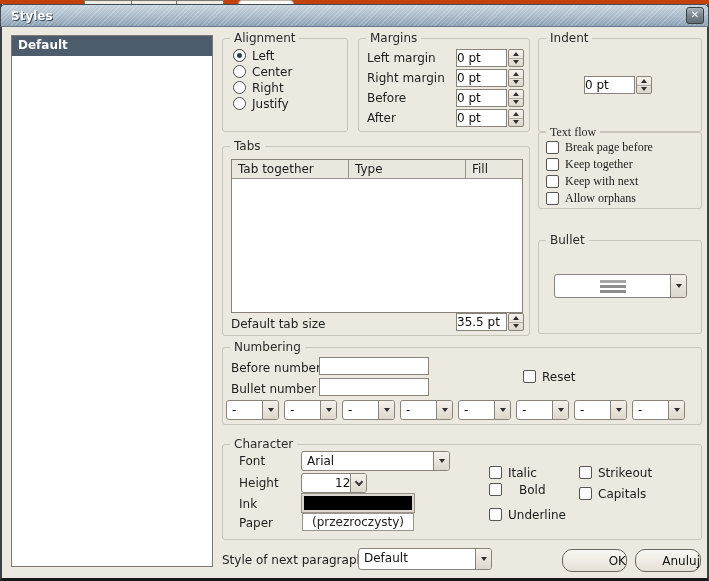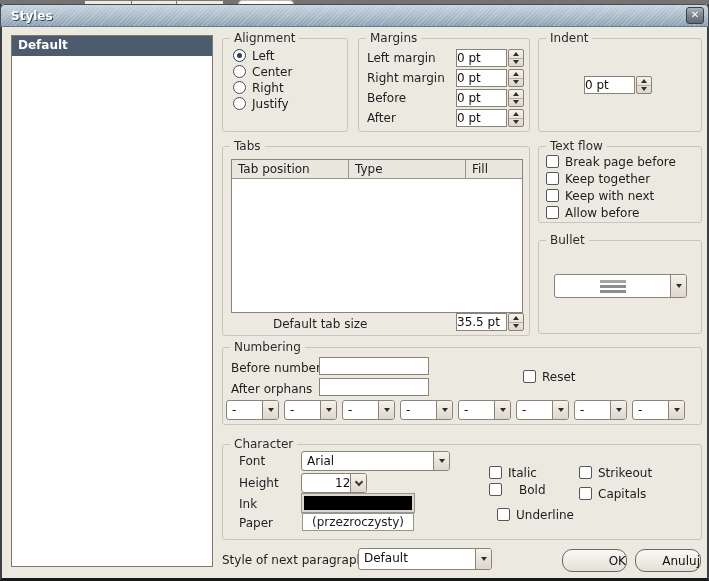--- a/index.html
+++ b/index.html
@@ -1,19 +1,19 @@
 <!DOCTYPE html>
 <html><head>
 <meta charset="utf-8">
 <style>
   * { box-sizing: border-box; margin: 0; padding: 0; }
   body { margin: 0; }
   .page {
     position: relative; width: 709px; height: 581px; overflow: hidden;
-    background: #737373; color: #1c1c1c;
+    background: #c2410c; color: #1c1c1c;
     font-family: "DejaVu Sans", "Liberation Sans", sans-serif; font-size: 12px;
   }
   .strip-seg { position: absolute; top: 0; height: 5px; background: #edebe5; border: 1px solid #7a776b; border-bottom: none; }
   .strip-pill { position: absolute; top: 0; height: 6px; background: #fbfaf7; border: 1px solid #b9b5aa; border-radius: 4px 4px 0 0; }
 
   .dialog-frame {
     position: absolute; left: 0; top: 4px; width: 709px; height: 577px;
     background: #ece9e1;
     border-left: 2px solid #3a4043; border-right: 2px solid #3a4043; border-bottom: 3px solid #16181a;
   }
@@ -200,56 +200,56 @@
             <i class="tri-down"></i>
           </span>
       </div>
     </div>
   </div>
 
   <div class="gb" style="left:222px;top:146px;width:308px;height:190px;">
     <span class="gb-l">Tabs</span>
     <div class="tabs-table" style="left:8px;top:12px;width:292px;height:154px;">
       <div class="tt-head">
-        <span class="tt-th" style="width:117px;">Tab position</span>
+        <span class="tt-th" style="width:117px;">Tab together</span>
         <span class="tt-th" style="width:117px;">Type</span>
         <span class="tt-th" style="flex:1;border-right:none;">Fill</span>
       </div>
     </div>
-    <span class="lbl" style="left:8px;top:170px;margin-left:42px;">Default tab size</span>
+    <span class="lbl" style="left:8px;top:170px;">Default tab size</span>
     <div class="spin" style="left:233px;top:166px;">
       <input class="spin-field" value="35.5 pt" style="">
       <div class="spin-btns">
         <span class="spin-half up">
             <i class="tri-up"></i>
           </span>
         <span class="spin-half">
             <i class="tri-down"></i>
           </span>
       </div>
     </div>
   </div>
 
-  <div class="gb" style="left:538px;top:146px;width:164px;height:77px;">
+  <div class="gb" style="left:538px;top:132px;width:164px;height:77px;font-family:Liberation Serif, serif;">
     <span class="gb-l">Text flow</span>
     <div class="opt" style="left:7px;top:7px;text-align:right;">
       <span class="checkbox"></span>
       <span>Break page before</span>
     </div>
     <div class="opt" style="left:7px;top:24px;">
       <span class="checkbox"></span>
       <span>Keep together</span>
     </div>
     <div class="opt" style="left:7px;top:41px;">
       <span class="checkbox"></span>
       <span>Keep with next</span>
     </div>
     <div class="opt" style="left:7px;top:58px;">
       <span class="checkbox"></span>
-      <span>Allow before</span>
+      <span>Allow orphans</span>
     </div>
   </div>
 
   <div class="gb" style="left:538px;top:240px;width:164px;height:94px;">
     <span class="gb-l">Bullet</span>
     <div class="combo" style="left:15px;top:33px;width:133px;height:24px;">
       <span class="bars">
           <i></i>
           <i></i>
           <i></i>
@@ -259,21 +259,21 @@
         </span>
     </div>
   </div>
 
   <div class="gb" style="left:222px;top:347px;width:480px;height:78px;">
     <span class="gb-l">Numbering</span>
 
     <span class="lbl" style="left:8px;top:13px;">Before number</span>
     <input class="text-input" style="left: 96px; top: 9px; width: 110px;" value="">
 
-    <span class="lbl" style="left:8px;top:34px;">After orphans</span>
+    <span class="lbl" style="left:8px;top:34px;">Bullet number</span>
     <input class="text-input" style="left: 96px; top: 30px; width: 110px;" value="">
 
     <div class="opt" style="left:300px;top:21px;">
       <span class="checkbox"></span>
       <span>Reset</span>
     </div>
 
     <div style="position:absolute;left:3px;top:52px;display:flex;gap:5px;">
       <div class="combo inflow" style="width:53px;height:20px;">
         <span class="combo-val">-</span>
@@ -354,21 +354,21 @@
     </div>
 
     <div class="opt" style="left:266px;top:20px;">
       <span class="checkbox"></span>
       <span>Italic</span>
     </div>
     <div class="opt" style="left:266px;top:37px;gap:17px;">
       <span class="checkbox"></span>
       <span>Bold</span>
     </div>
-    <div class="opt" style="left:266px;top:62px;margin-left:8px;">
+    <div class="opt" style="left:266px;top:62px;">
       <span class="checkbox"></span>
       <span>Underline</span>
     </div>
     <div class="opt" style="left:356px;top:20px;">
       <span class="checkbox"></span>
       <span>Strikeout</span>
     </div>
     <div class="opt" style="left:356px;top:41px;">
       <span class="checkbox"></span>
       <span>Capitals</span>

